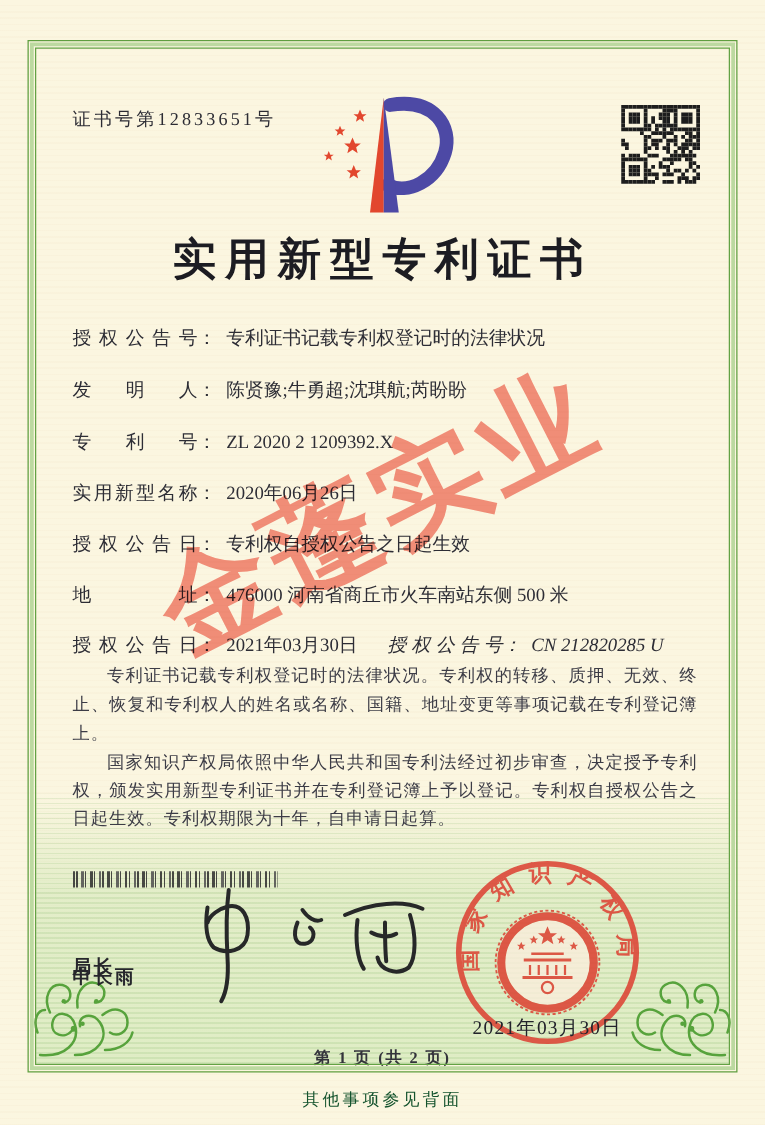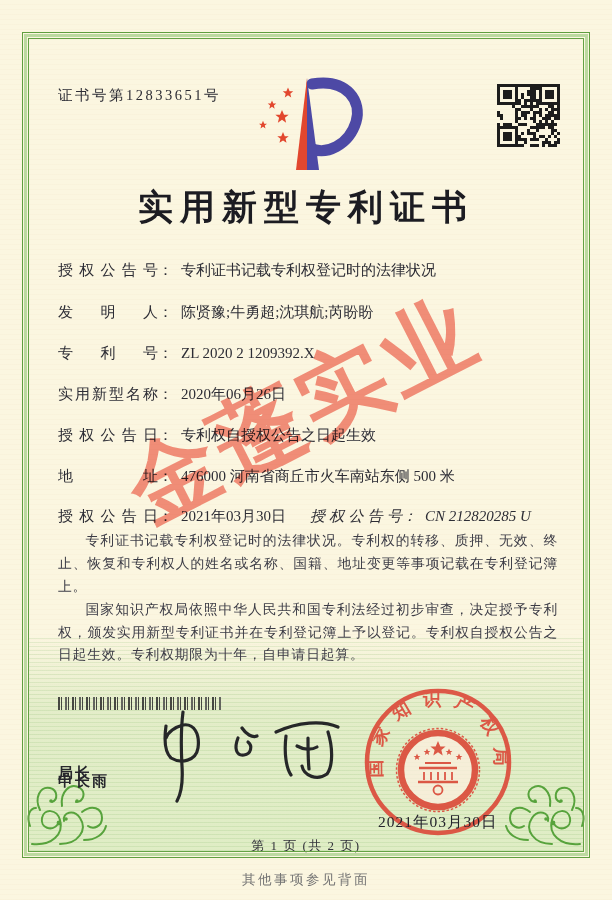--- a/index.html
+++ b/index.html
@@ -56,22 +56,22 @@
   .barcode{position:absolute;left:58px;top:697px;width:164px;height:13px;z-index:2;opacity:.85;
     background:repeating-linear-gradient(90deg,
       #2b2b2b 0 2px, transparent 2px 3px, #2b2b2b 3px 4px, transparent 4px 7px,
       #4d4d4d 7px 9px, transparent 9px 10px, #2b2b2b 10px 11px, transparent 11px 14px);}
   .signer{position:absolute;left:58px;z-index:2;font-size:15px;font-weight:600;color:#26262c;
           font-family:"Liberation Sans","DejaVu Sans",sans-serif;letter-spacing:2px;}
   .signer.t1{top:764px;font-family:Liberation Mono, monospace;} .signer.t2{top:772px;}
   .signature{position:absolute;left:150px;top:706px;z-index:2;}
   .seal{position:absolute;left:362px;top:686px;z-index:2;}
   .seal-date{position:absolute;left:378px;top:812px;z-index:3;font-size:15.5px;letter-spacing:1px;color:#23232b;white-space:nowrap;}
-  .page-info{position:absolute;left:0;top:837px;width:100%;text-align:center;font-size:13px;letter-spacing:1.5px;color:#33333b;z-index:2;}
-  .back-note{position:absolute;left:0;top:871px;width:100%;text-align:center;font-size:13.5px;letter-spacing:2.5px;color:#737373;z-index:2;}
+  .page-info{position:absolute;left:0;top:837px;width:100%;text-align:center;font-size:13px;letter-spacing:1.5px;color:#33333b;z-index:2;font-weight:bold;}
+  .back-note{position:absolute;left:0;top:871px;width:100%;text-align:center;font-size:13.5px;letter-spacing:2.5px;color:#14532d;z-index:2;}
 </style>
 </head>
 <body>
 
 <div class="green-zone"></div>
 
 <svg class="flourish left" width="86" height="96" viewBox="0 0 86 96">
   <g stroke="#57a33c" fill="none" stroke-width="2" stroke-linecap="round">
     <path d="M6,88 C26,90 38,78 34,64 C31,53 18,52 16,62 C14,72 26,76 32,68"></path>
     <path d="M34,88 C52,88 62,74 54,62 C48,53 36,56 38,65"></path>

